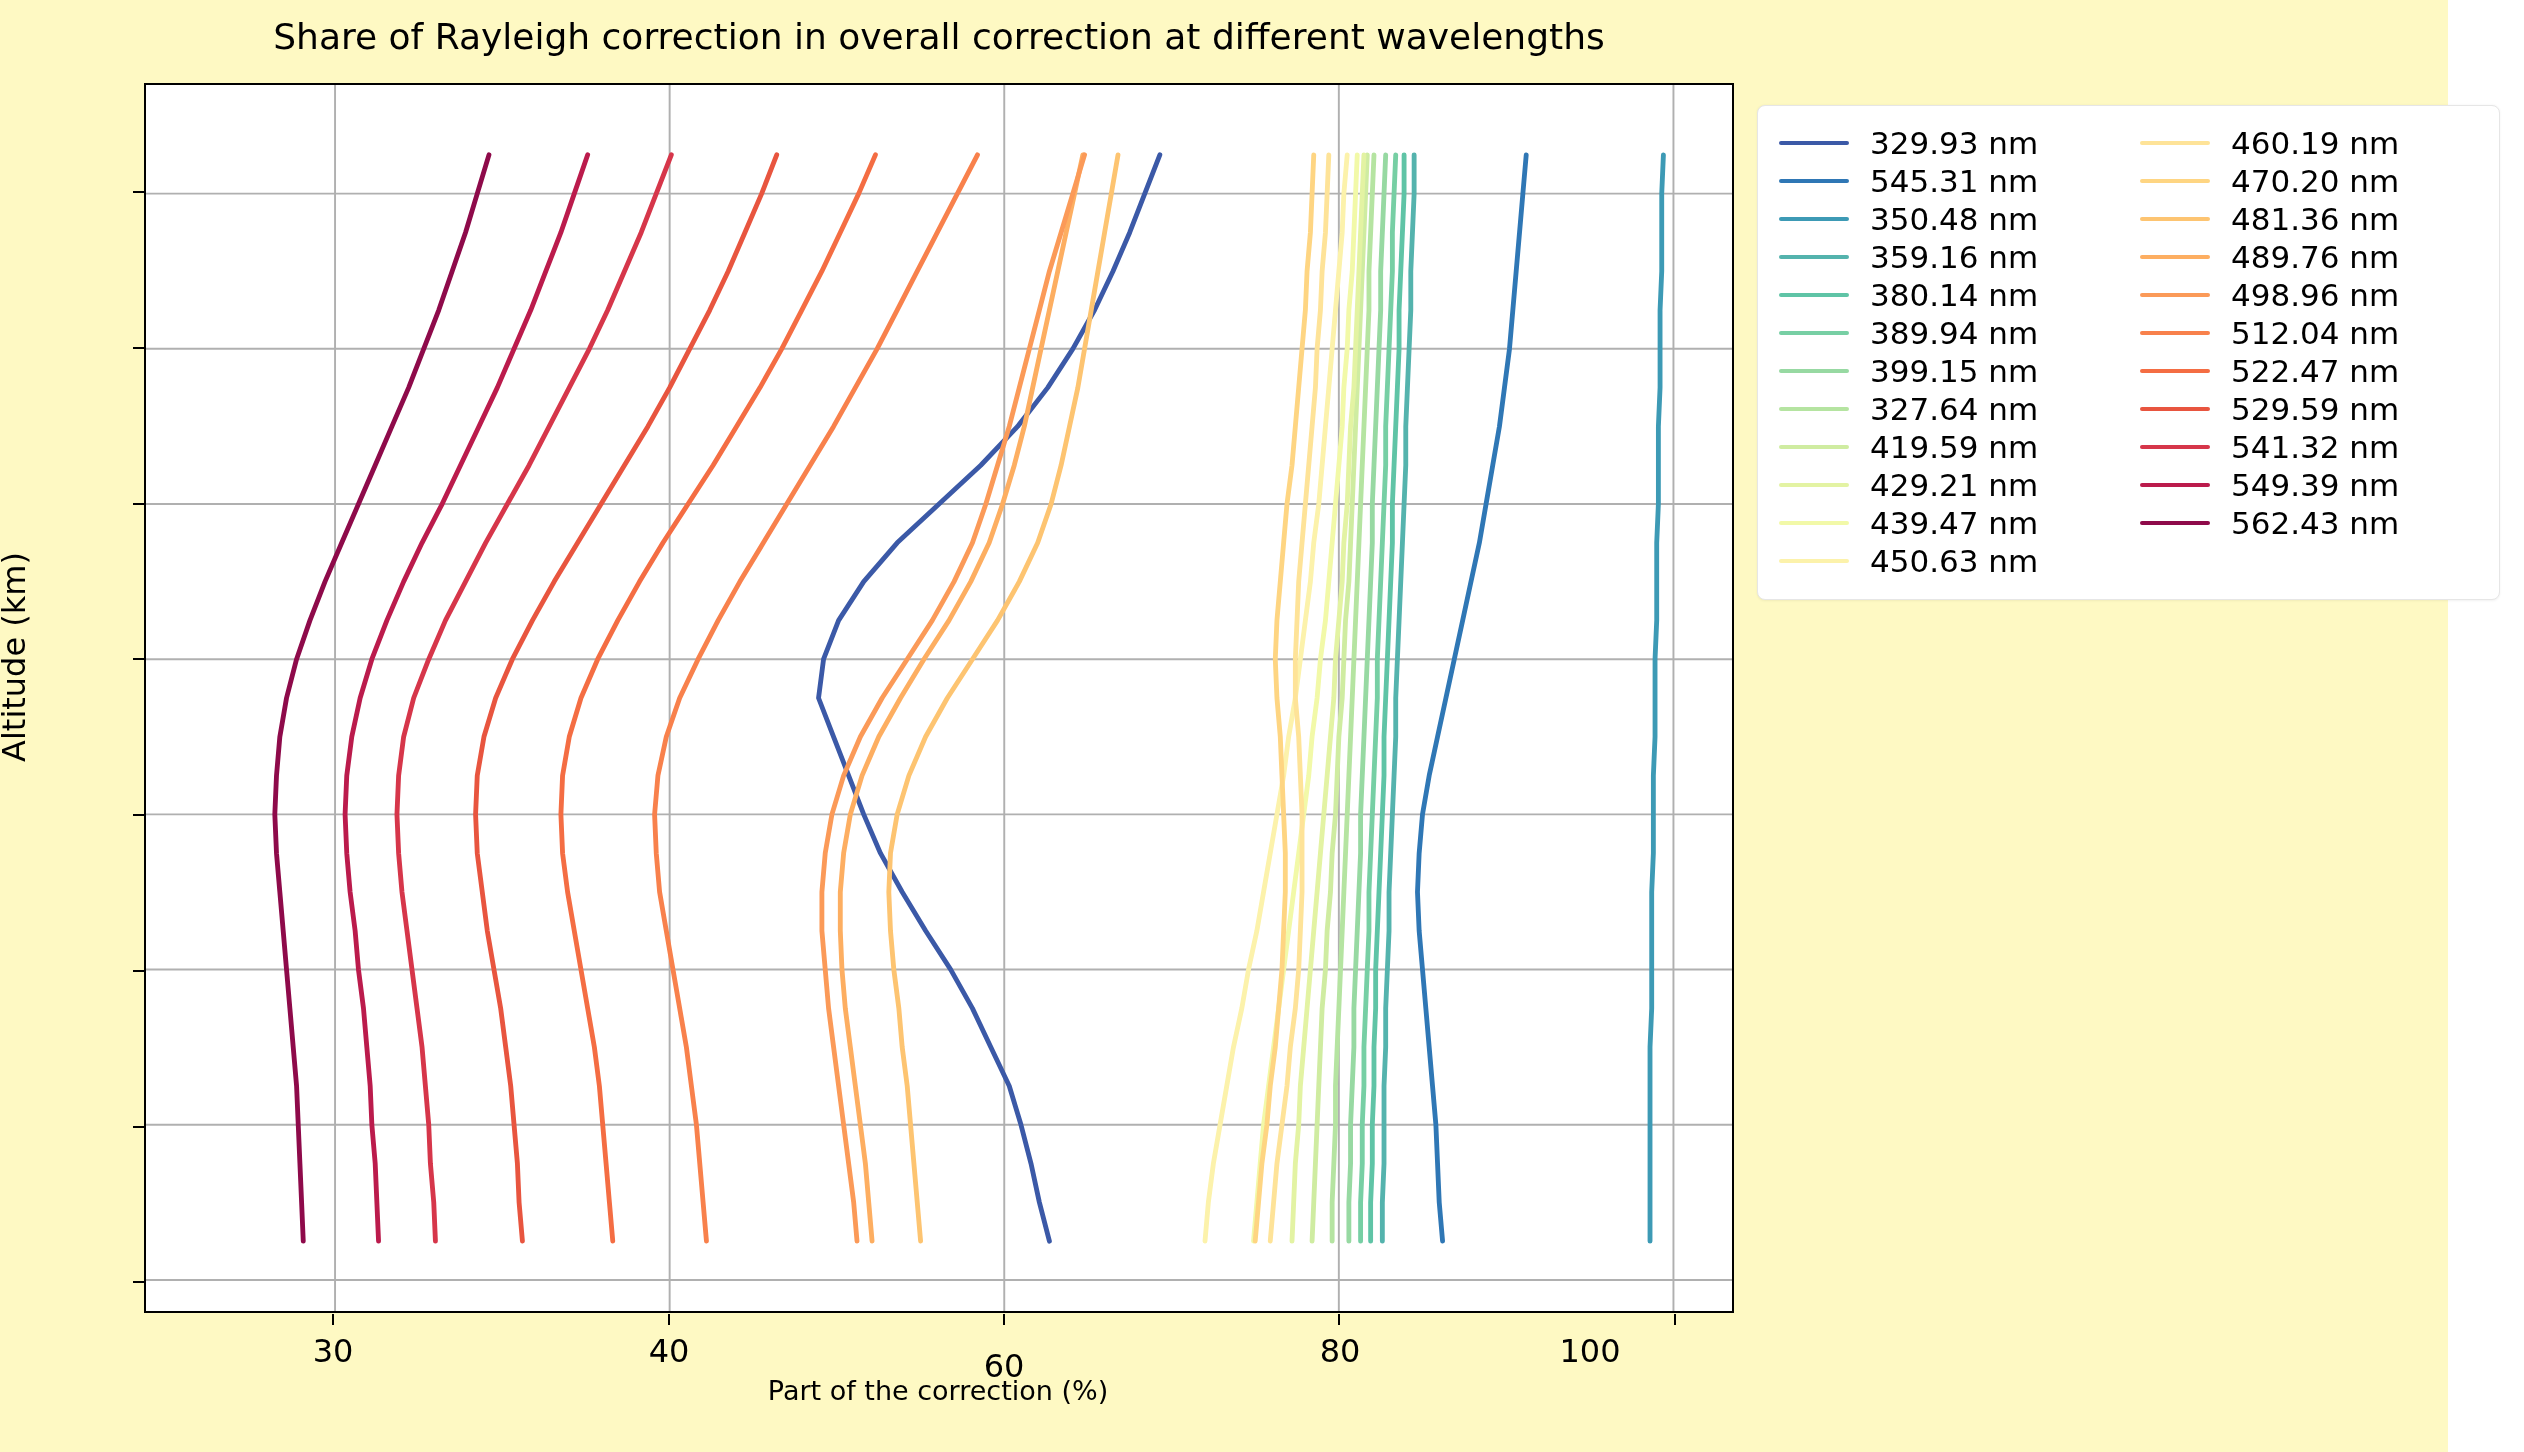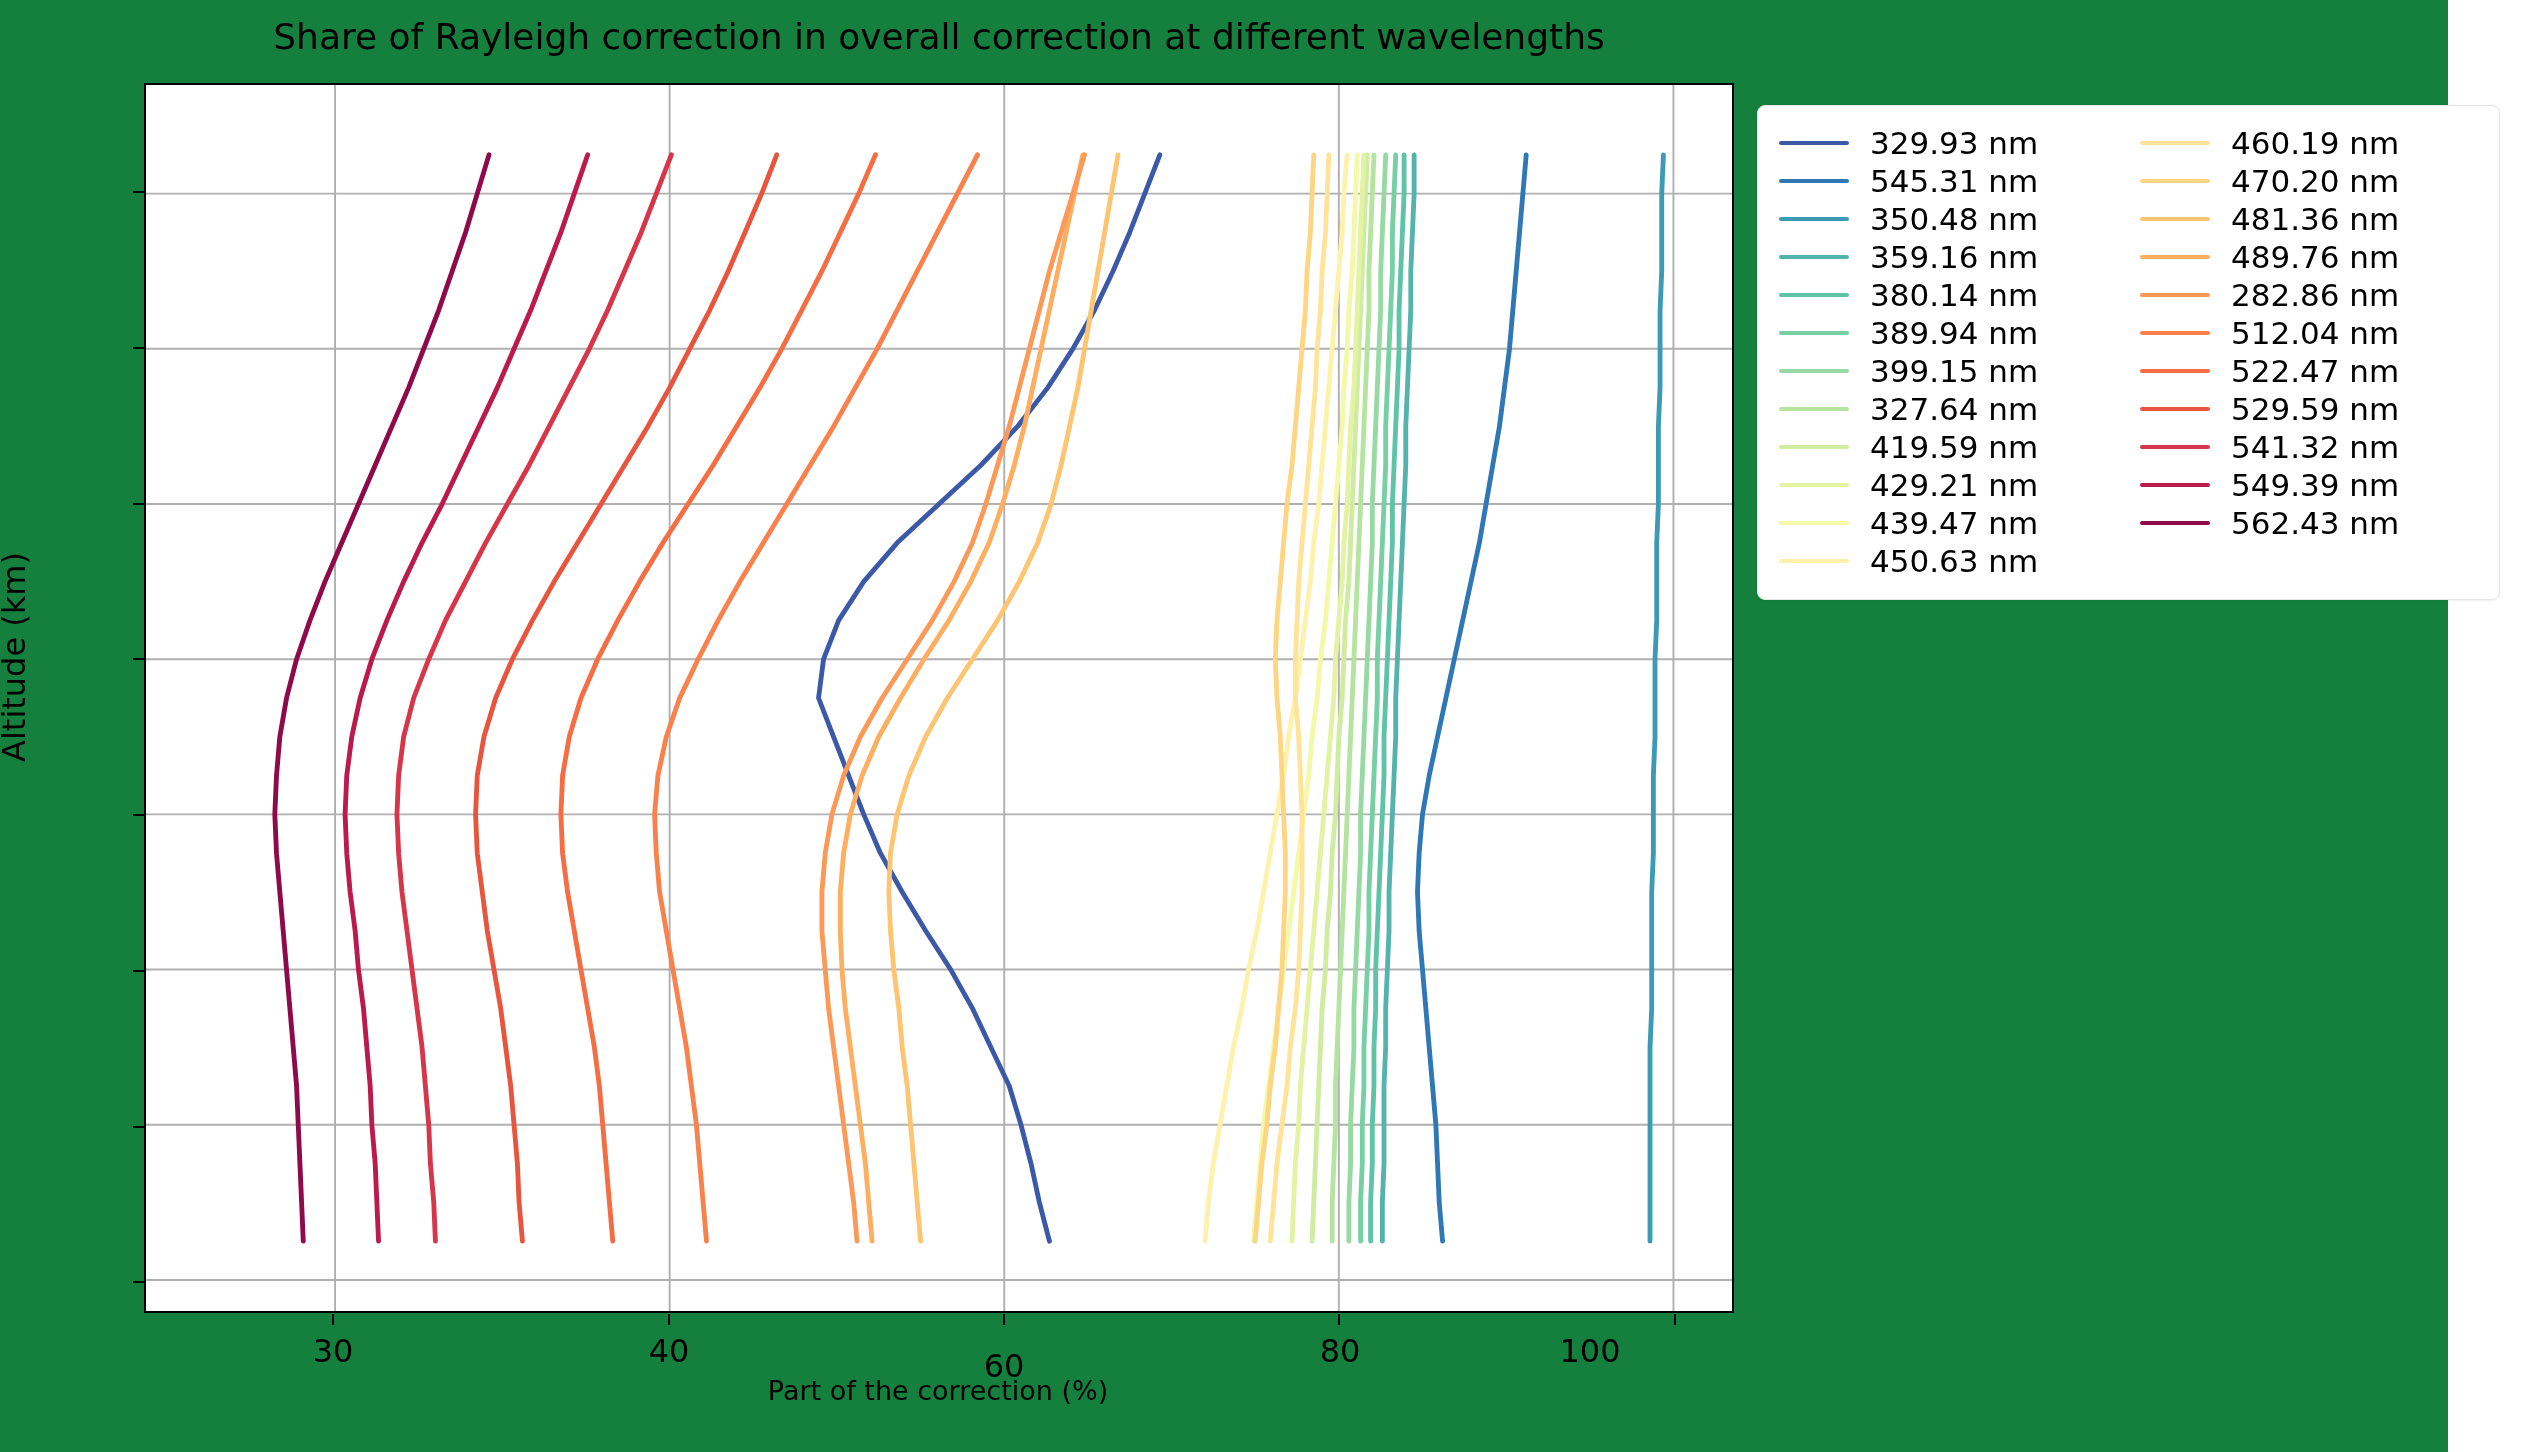--- a/index.html
+++ b/index.html
@@ -1,17 +1,17 @@
 <!DOCTYPE html>
 <html style="font-size:13px"><head>
 <meta charset="utf-8">
 <style>
   html,body{margin:0;padding:0;background:#ffffff;}
   body{width:2525px;height:1452px;font-family:"DejaVu Sans","Liberation Sans",sans-serif;overflow:hidden;}
-  #root{position:relative;width:2448px;height:1452px;background:#15803d;}
+  #root{position:relative;width:2448px;height:1452px;background:#fef9c3;}
 
   
   #figure{position:absolute;left:0;top:0;width:2525px;height:1452px;}
 
   #chart-title{
     position:absolute;left:144px;top:16px;width:1590px;
     text-align:center;font-size:36px;color:#000000;
     white-space:nowrap;letter-spacing:0px;
   }
 
@@ -192,21 +192,21 @@
           <div class="legend-item">
             <span class="legend-swatch" style="background:#fdc471"></span>
             <span class="legend-text">481.36 nm</span>
           </div>
           <div class="legend-item">
             <span class="legend-swatch" style="background:#fdae61"></span>
             <span class="legend-text">489.76 nm</span>
           </div>
           <div class="legend-item">
             <span class="legend-swatch" style="background:#fb9a58"></span>
-            <span class="legend-text">282.86 nm</span>
+            <span class="legend-text">498.96 nm</span>
           </div>
           <div class="legend-item">
             <span class="legend-swatch" style="background:#f8814c"></span>
             <span class="legend-text">512.04 nm</span>
           </div>
           <div class="legend-item">
             <span class="legend-swatch" style="background:#f46d43"></span>
             <span class="legend-text">522.47 nm</span>
           </div>
           <div class="legend-item">

